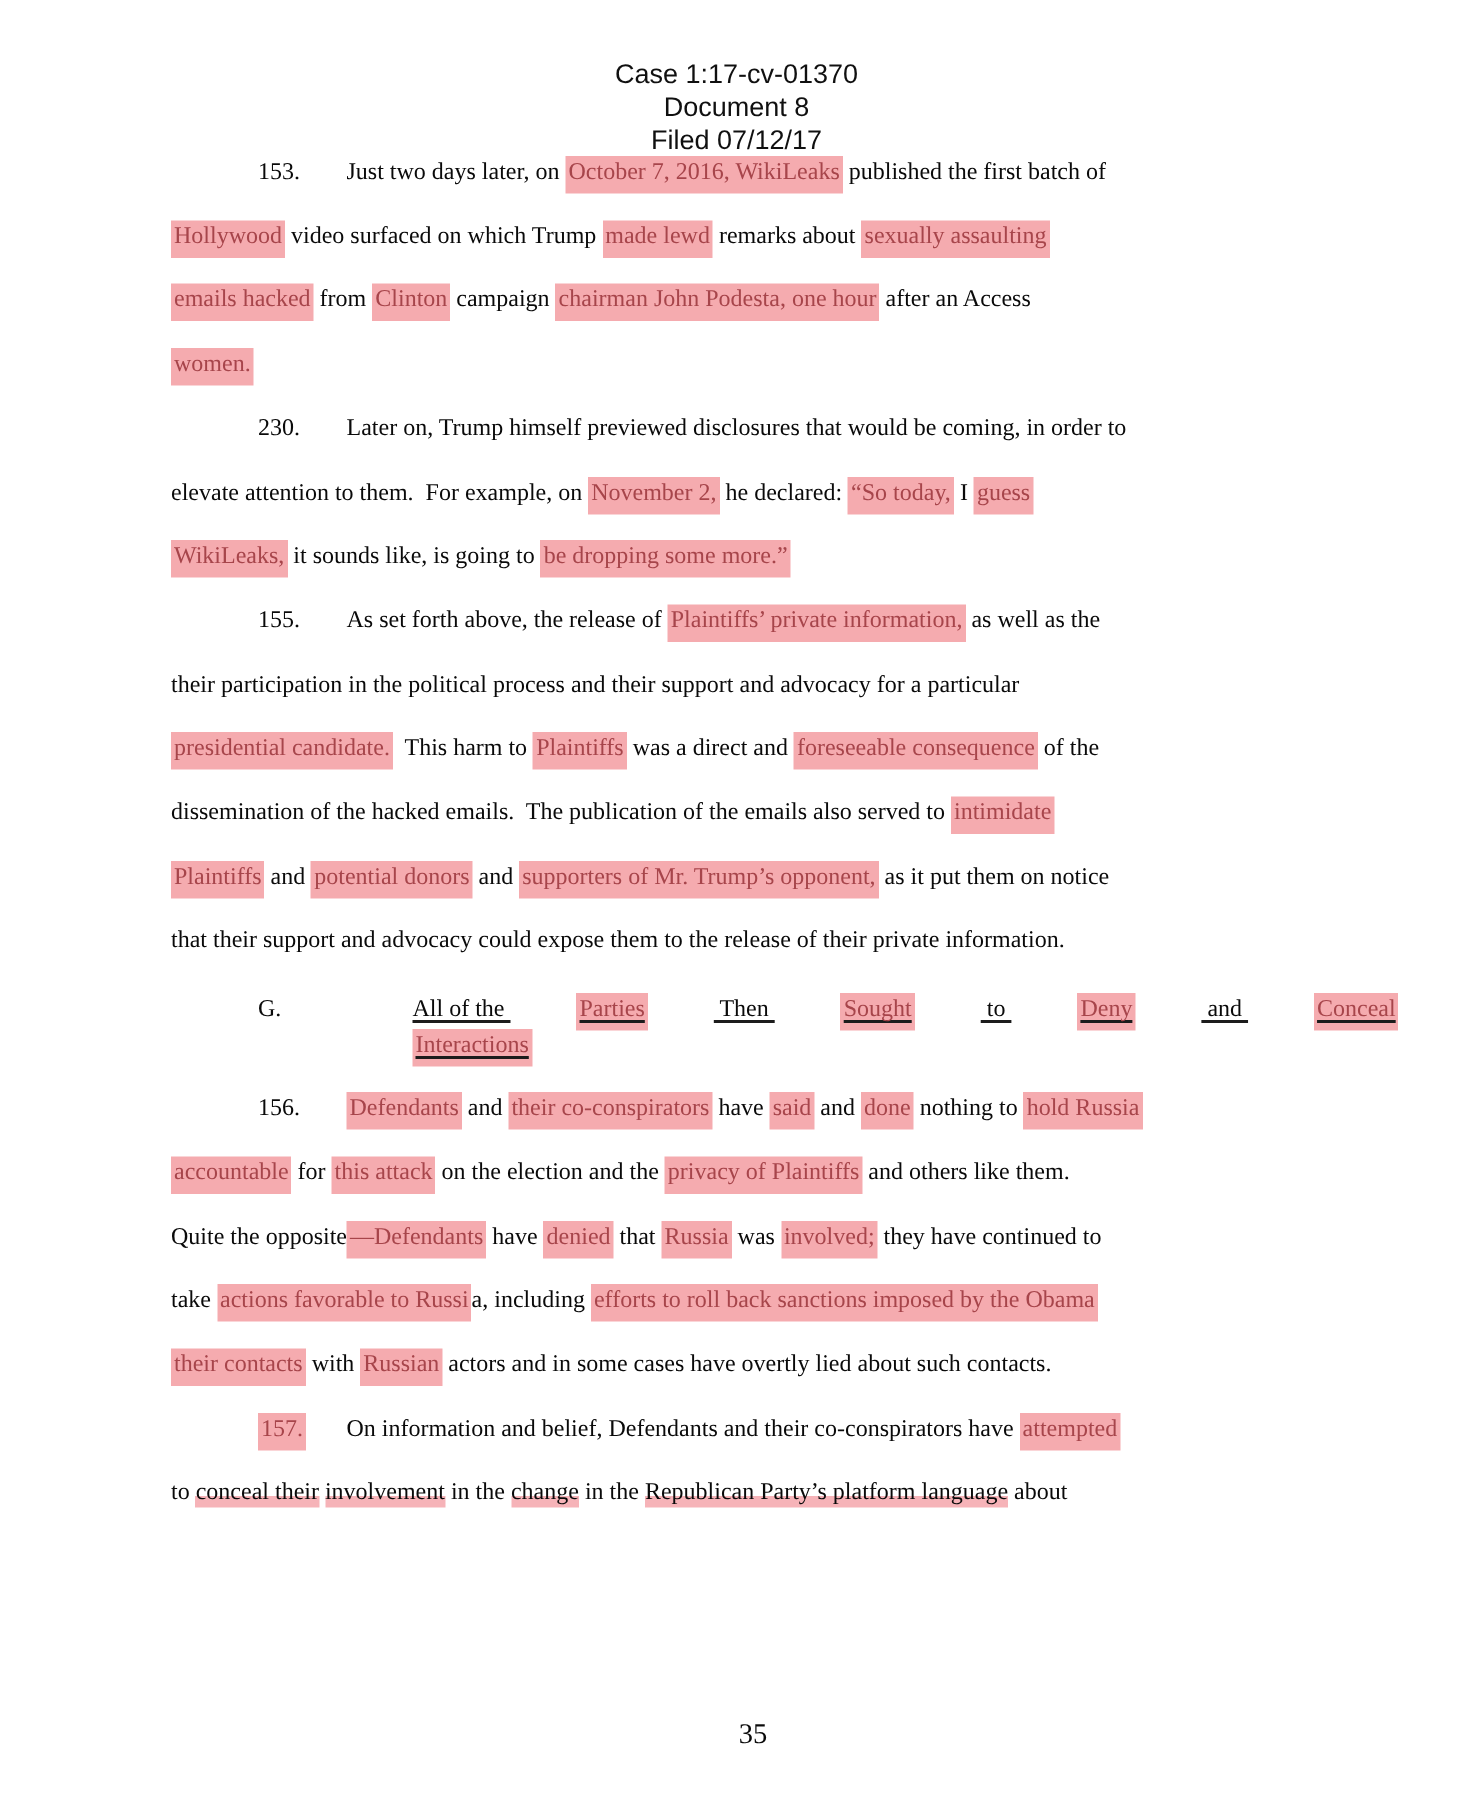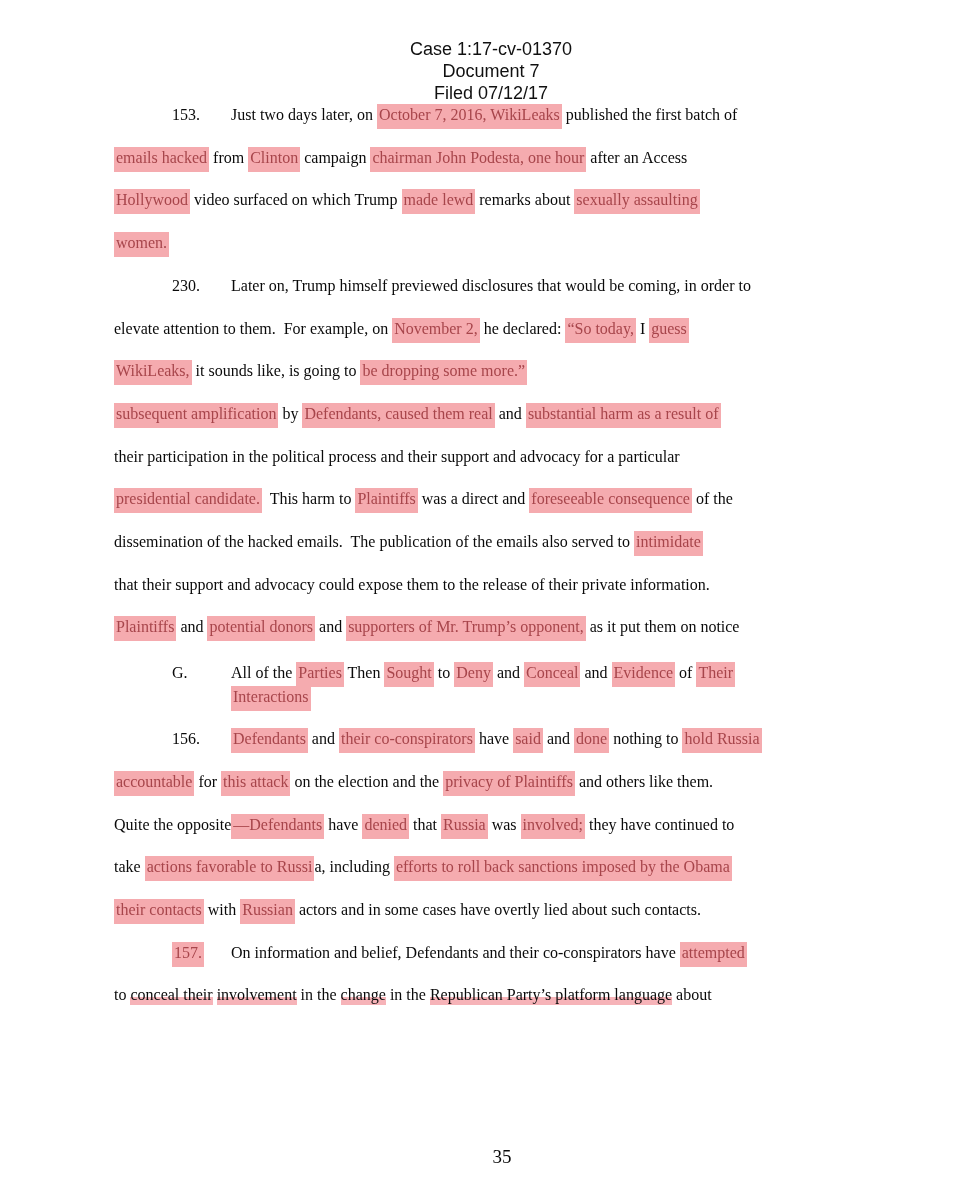--- a/index.html
+++ b/index.html
@@ -33,59 +33,61 @@
     color: var(--hlText, #a7454b);
     padding: 2px 2px 6px 2px;
   }
   .strip {
     background-image: linear-gradient(to top, var(--strip, #f6b3b8) 8px, rgba(255,255,255,0) 8px);
     padding-bottom: 2px;
   }
   .heading { margin: 12px 0 9px 0; }
   .heading .line { line-height: 24px; }
   .heading .line > span:not(.num) {
+    text-decoration: underline;
     text-decoration-color: #1c1c1c;
     text-decoration-thickness: 1.5px;
     text-underline-offset: 3px;
+    margin-left: 44px;
   }
   .pagenum {
     position: absolute; top: 1145px; left: 16px; width: 972px;
     text-align: center; font-size: 19px; line-height: 24px;
     color: #0a0a0a;
   }
 </style>
 </head>
 <body>
 
 <div class="stamp">
   <span>Case 1:17-cv-01370</span>
-  <span>Document 7</span>
+  <span>Document 8</span>
   <span>Filed 07/12/17</span>
   <span>Page 35 of 46</span>
 </div>
 
 <div class="doc-body">
     <div class="block para">
       <div class="line first"><span class="num"><span>153.</span></span><span>Just two days later, on </span><span class="hl">October 7, 2016, WikiLeaks</span><span> published the first batch of</span></div>
+      <div class="line"><span class="hl">Hollywood</span><span> video surfaced on which Trump </span><span class="hl">made lewd</span><span> remarks about </span><span class="hl">sexually assaulting</span></div>
       <div class="line"><span class="hl">emails hacked</span><span> from </span><span class="hl">Clinton</span><span> campaign </span><span class="hl">chairman John Podesta, one hour</span><span> after an Access</span></div>
-      <div class="line"><span class="hl">Hollywood</span><span> video surfaced on which Trump </span><span class="hl">made lewd</span><span> remarks about </span><span class="hl">sexually assaulting</span></div>
       <div class="line"><span class="hl">women.</span></div>
     </div>
     <div class="block para">
       <div class="line first"><span class="num"><span>230.</span></span><span>Later on, Trump himself previewed disclosures that would be coming, in order to</span></div>
       <div class="line"><span>elevate attention to them.  For example, on </span><span class="hl">November 2,</span><span> he declared: </span><span class="hl">“So today,</span><span> I </span><span class="hl">guess</span></div>
       <div class="line"><span class="hl">WikiLeaks,</span><span> it sounds like, is going to </span><span class="hl">be dropping some more.”</span></div>
     </div>
     <div class="block para">
-      <div class="line"><span class="hl">subsequent amplification</span><span> by </span><span class="hl">Defendants, caused them real</span><span> and </span><span class="hl">substantial harm as a result of</span></div>
+      <div class="line first"><span class="num"><span>155.</span></span><span>As set forth above, the release of </span><span class="hl">Plaintiffs’ private information,</span><span> as well as the</span></div>
       <div class="line"><span>their participation in the political process and their support and advocacy for a particular</span></div>
       <div class="line"><span class="hl">presidential candidate.</span><span>  This harm to </span><span class="hl">Plaintiffs</span><span> was a direct and </span><span class="hl">foreseeable consequence</span><span> of the</span></div>
       <div class="line"><span>dissemination of the hacked emails.  The publication of the emails also served to </span><span class="hl">intimidate</span></div>
+      <div class="line"><span class="hl">Plaintiffs</span><span> and </span><span class="hl">potential donors</span><span> and </span><span class="hl">supporters of Mr. Trump’s opponent,</span><span> as it put them on notice</span></div>
       <div class="line"><span>that their support and advocacy could expose them to the release of their private information.</span></div>
-      <div class="line"><span class="hl">Plaintiffs</span><span> and </span><span class="hl">potential donors</span><span> and </span><span class="hl">supporters of Mr. Trump’s opponent,</span><span> as it put them on notice</span></div>
     </div>
     <div class="block heading">
       <div class="line first"><span class="num"><span>G.</span></span><span>All of the </span><span class="hl">Parties</span><span> Then </span><span class="hl">Sought</span><span> to </span><span class="hl">Deny</span><span> and </span><span class="hl">Conceal</span><span> and </span><span class="hl">Evidence</span><span> of </span><span class="hl">Their</span></div>
       <div class="line hang"><span class="hl">Interactions</span></div>
     </div>
     <div class="block para">
       <div class="line first"><span class="num"><span>156.</span></span><span class="hl">Defendants</span><span> and </span><span class="hl">their co-conspirators</span><span> have </span><span class="hl">said</span><span> and </span><span class="hl">done</span><span> nothing to </span><span class="hl">hold Russia</span></div>
       <div class="line"><span class="hl">accountable</span><span> for </span><span class="hl">this attack</span><span> on the election and the </span><span class="hl">privacy of Plaintiffs</span><span> and others like them.</span></div>
       <div class="line"><span>Quite the opposite</span><span class="hl">—Defendants</span><span> have </span><span class="hl">denied</span><span> that </span><span class="hl">Russia</span><span> was </span><span class="hl">involved;</span><span> they have continued to</span></div>
       <div class="line"><span>take </span><span class="hl">actions favorable to Russi</span><span>a, including </span><span class="hl">efforts to roll back sanctions imposed by the Obama</span></div>

